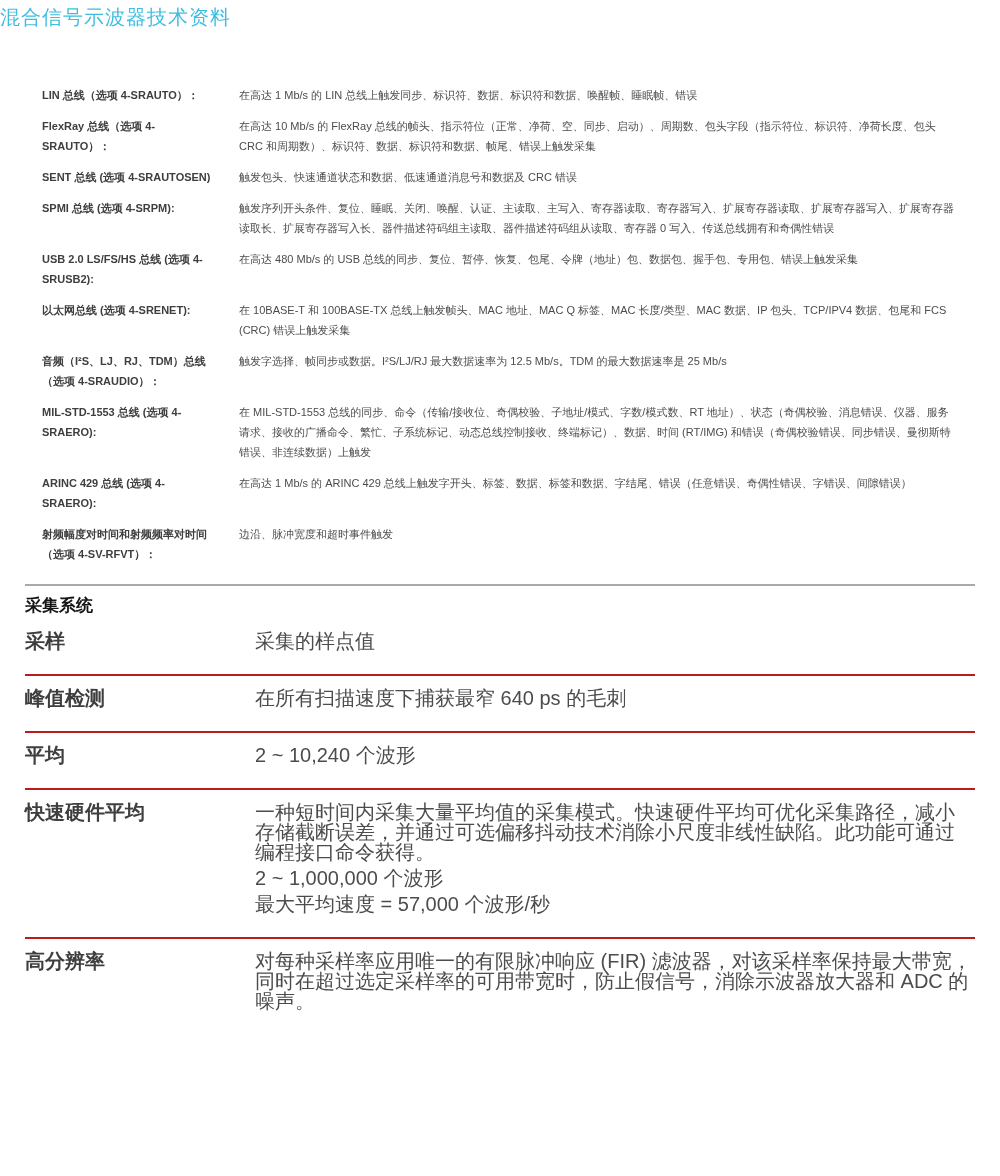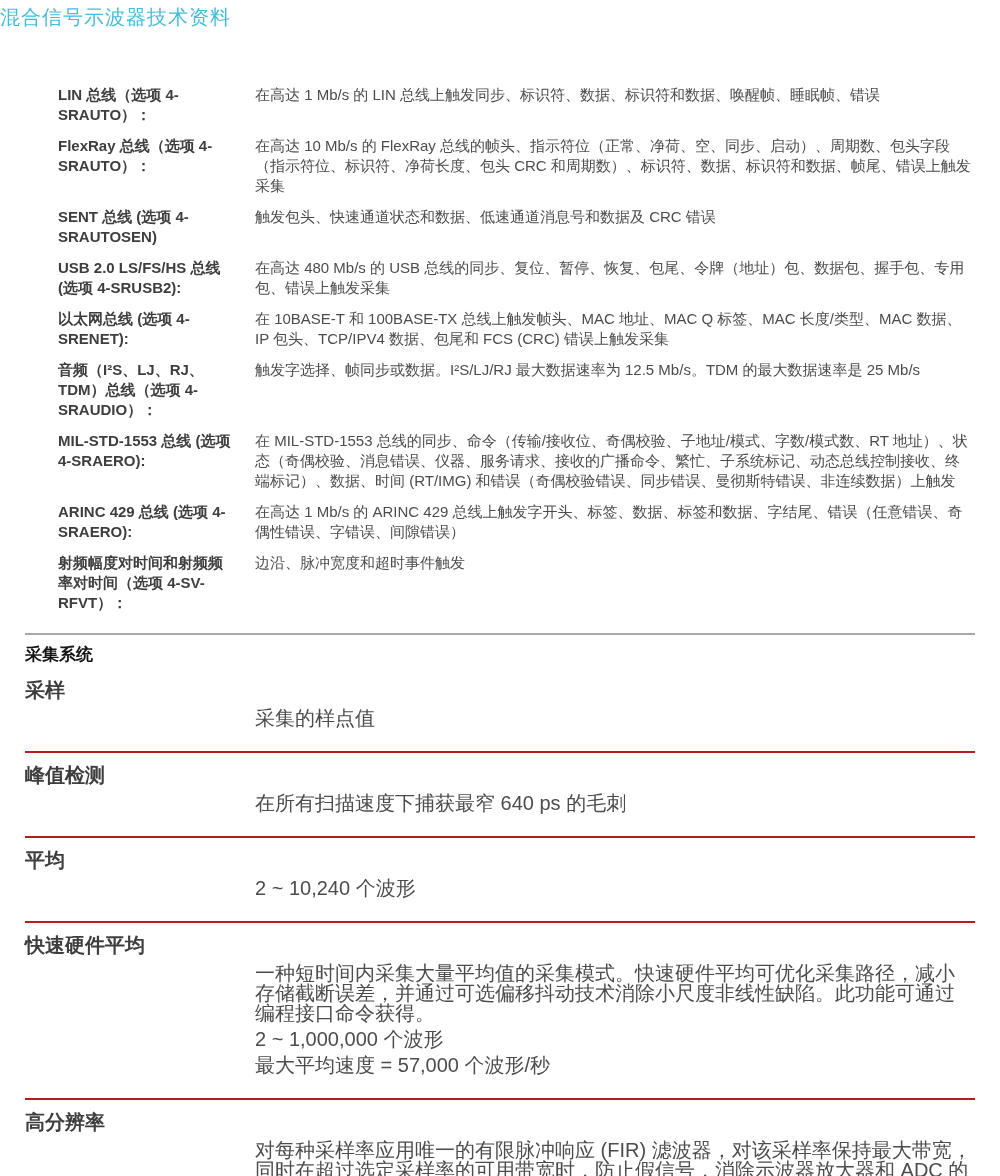--- a/index.html
+++ b/index.html
@@ -21,22 +21,22 @@
     text-align: left;
     padding: 5px 12px 0 0;
     font-family: "Liberation Serif", "DejaVu Serif", serif;
     font-size: 20px;
     line-height: 24px;
     color: #3fbde0;
     letter-spacing: 1px;
   }
   
   .bus-table {
-    margin: 56px 25px 0 58px;
-    font-size: 15px;
+    margin: 56px 25px 0 42px;
+    font-size: 11px;
     line-height: 20px;
   }
   .bus-row { display: flex; margin-bottom: 11px; }
   .bus-label {
     flex: 0 0 197px;
     padding-right: 24px;
     font-weight: bold;
     color: #3e3e3e;
   }
   .bus-value { flex: 1; color: #4c4c4c; max-width: 718px; }
@@ -59,21 +59,21 @@
     border-top: 2px solid #b91c1c;
     padding: 12px 0 23px 0;
   }
   .acq-row:first-child { border-top: none; padding-top: 2px; }
   .acq-label {
     flex: 0 0 230px;
     padding-right: 20px;
     font-weight: bold;
     color: #3e3e3e;
   }
-  .acq-value { flex: 1; max-width: 718px; margin-top: 28px; }
+  .acq-value { flex: 1; max-width: 718px; }
   .acq-value p { margin: 0 0 6px 0; }
   .acq-value p:last-child { margin-bottom: 0; }
 </style>
 </head>
 <body>
 
 <div class="page">
 
   <div class="doc-title">混合信号示波器技术资料</div>
 
@@ -82,20 +82,24 @@
       <div class="bus-label">LIN 总线（选项 4-SRAUTO）：</div>
       <div class="bus-value">在高达 1 Mb/s 的 LIN 总线上触发同步、标识符、数据、标识符和数据、唤醒帧、睡眠帧、错误</div>
     </div>
     <div class="bus-row">
       <div class="bus-label">FlexRay 总线（选项 4-SRAUTO）：</div>
       <div class="bus-value">在高达 10 Mb/s 的 FlexRay 总线的帧头、指示符位（正常、净荷、空、同步、启动）、周期数、包头字段（指示符位、标识符、净荷长度、包头 CRC 和周期数）、标识符、数据、标识符和数据、帧尾、错误上触发采集</div>
     </div>
     <div class="bus-row">
       <div class="bus-label">SENT 总线 (选项 4-SRAUTOSEN)</div>
       <div class="bus-value">触发包头、快速通道状态和数据、低速通道消息号和数据及 CRC 错误</div>
+    </div>
+    <div class="bus-row">
+      <div class="bus-label">SPMI 总线 (选项 4-SRPM):</div>
+      <div class="bus-value">触发序列开头条件、复位、睡眠、关闭、唤醒、认证、主读取、主写入、寄存器读取、寄存器写入、扩展寄存器读取、扩展寄存器写入、扩展寄存器读取长、扩展寄存器写入长、器件描述符码组主读取、器件描述符码组从读取、寄存器 0 写入、传送总线拥有和奇偶性错误</div>
     </div>
     <div class="bus-row">
       <div class="bus-label">USB 2.0 LS/FS/HS 总线 (选项 4-SRUSB2):</div>
       <div class="bus-value">在高达 480 Mb/s 的 USB 总线的同步、复位、暂停、恢复、包尾、令牌（地址）包、数据包、握手包、专用包、错误上触发采集</div>
     </div>
     <div class="bus-row">
       <div class="bus-label">以太网总线 (选项 4-SRENET):</div>
       <div class="bus-value">在 10BASE-T 和 100BASE-TX 总线上触发帧头、MAC 地址、MAC Q 标签、MAC 长度/类型、MAC 数据、IP 包头、TCP/IPV4 数据、包尾和 FCS (CRC) 错误上触发采集</div>
     </div>
     <div class="bus-row">

